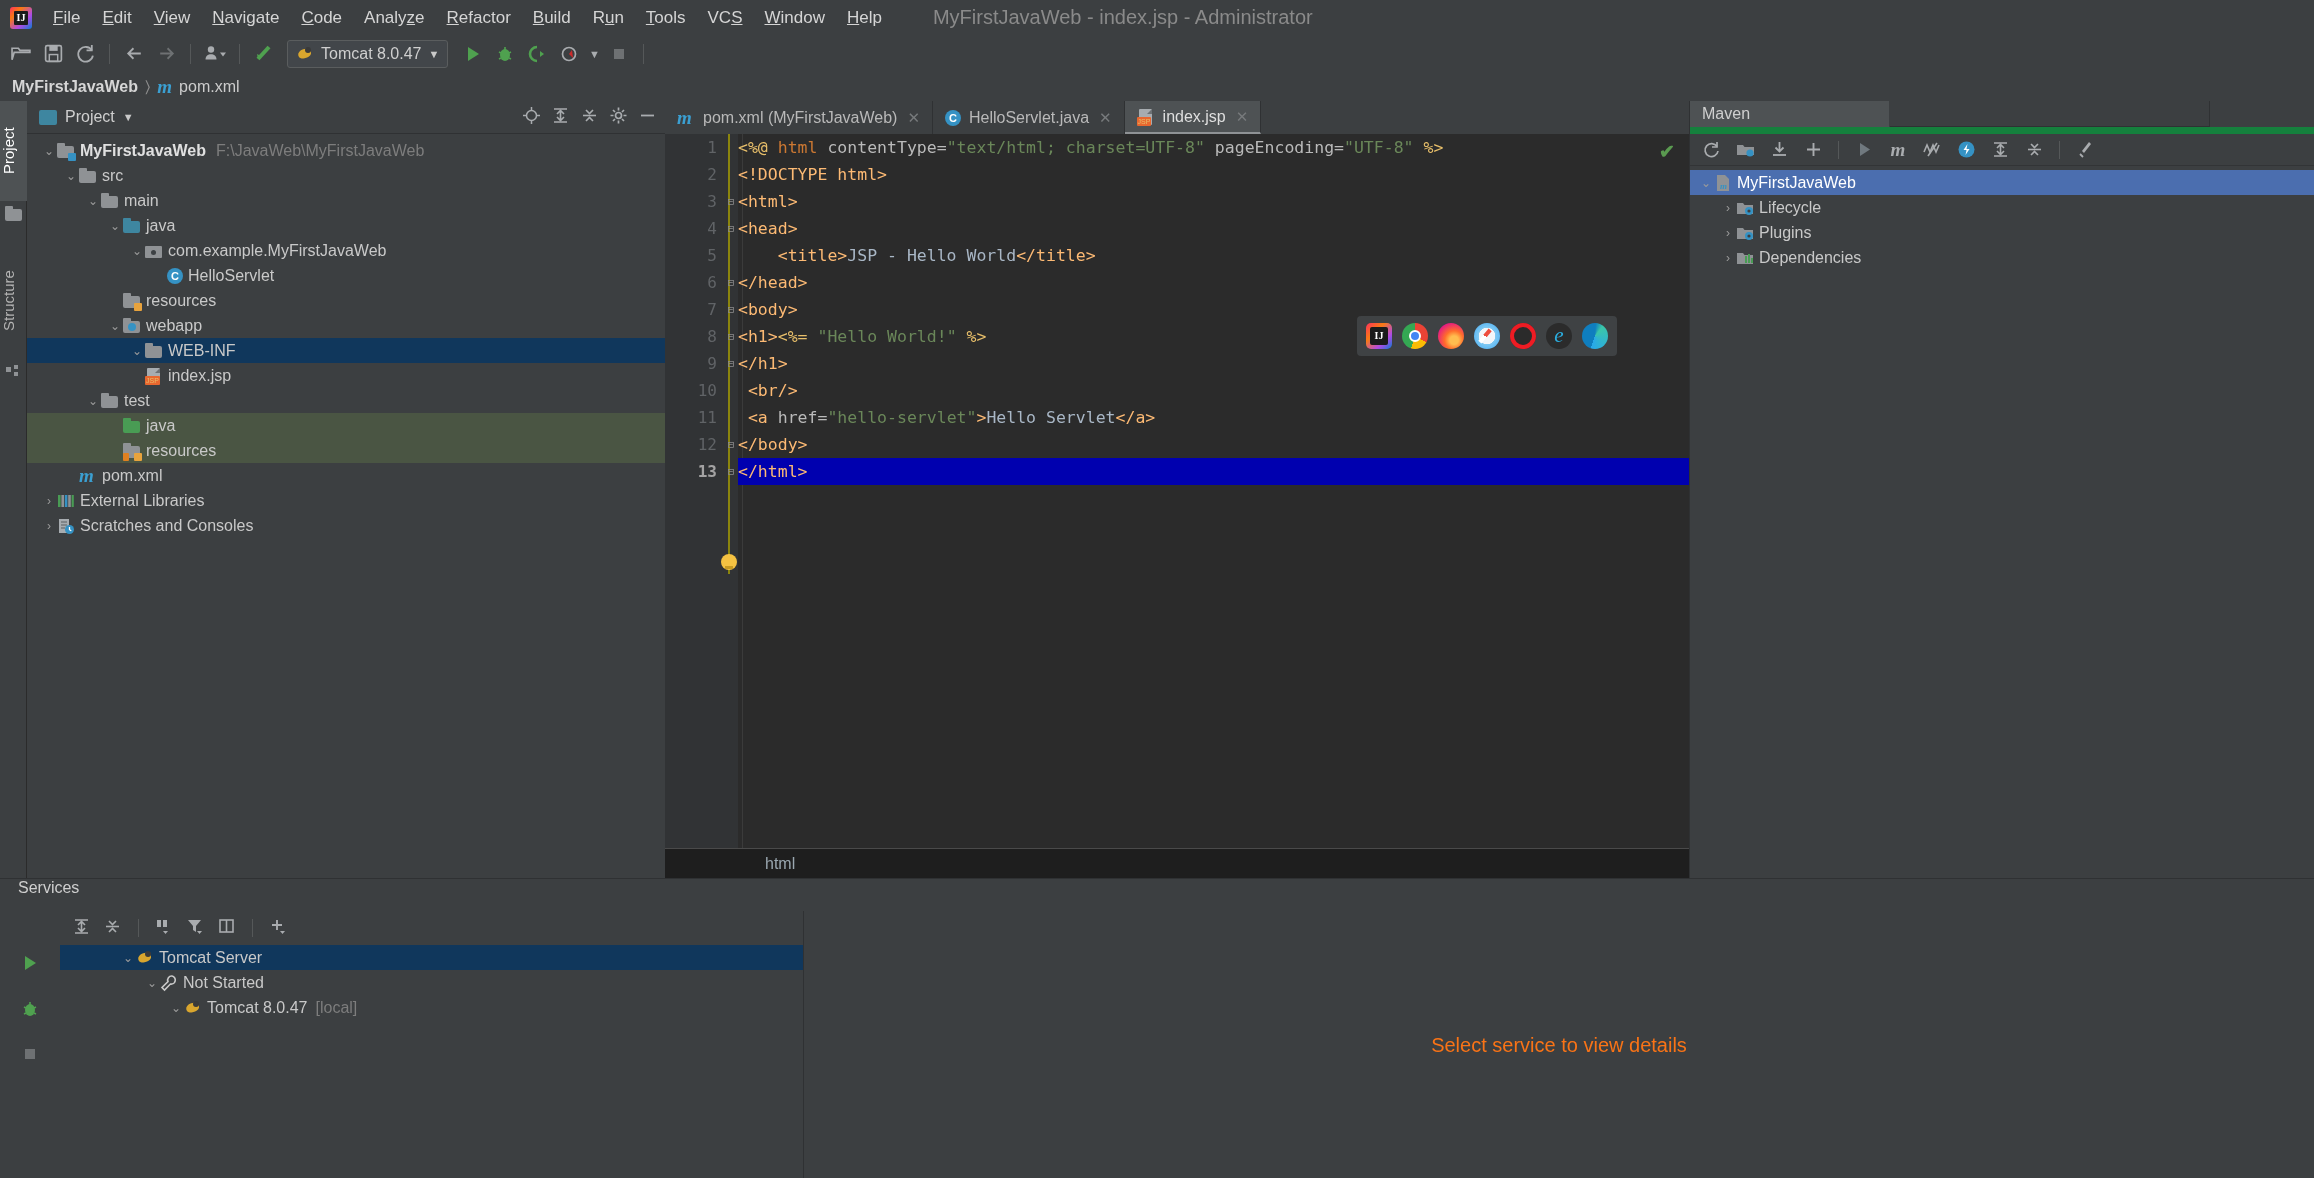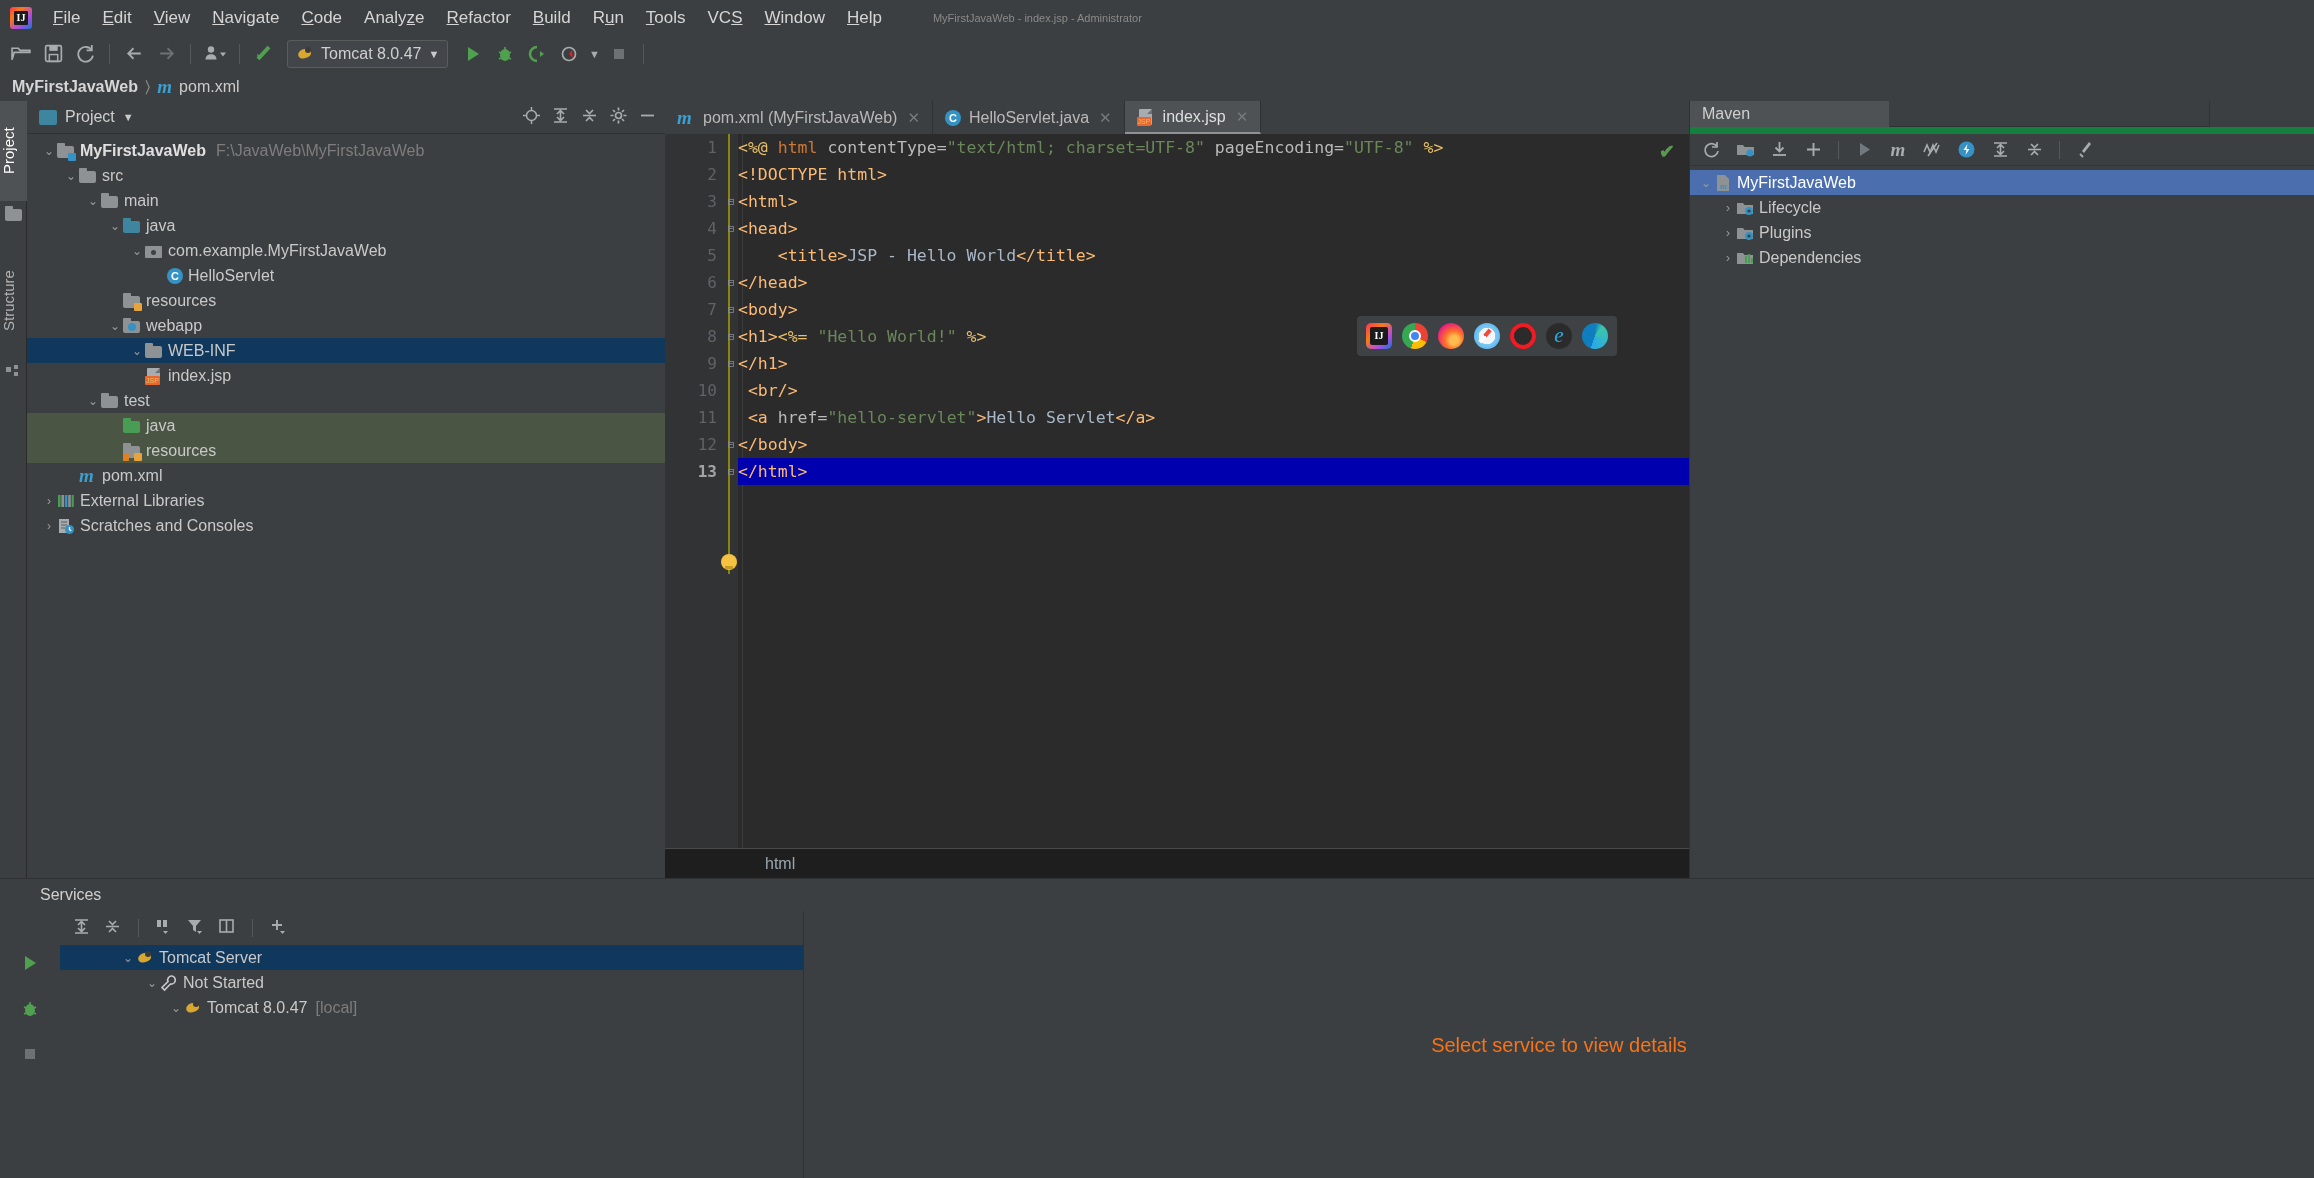--- a/index.html
+++ b/index.html
@@ -21,21 +21,21 @@
   .ij-logo .sq { position: absolute; inset: 0; border-radius: 3px;
     background: linear-gradient(135deg,#fe315d 0%,#f97a12 28%,#b24ae3 65%,#0b7bd5 100%); }
   .ij-logo .inner { position: absolute; left: 4px; top: 4px; right: 4px; bottom: 4px;
     background: #1b1b1b; border-radius: 1px; color:#fff; font-size:10px;
     font-family:"Liberation Serif", serif; font-weight:bold; text-align:center; line-height:14px; }
   .menubar .mi {
     font-size: 17px; color: #d5d5d5; padding: 3px 11px; white-space: nowrap; cursor: default;
   }
   .menubar .mi u { text-decoration: underline; }
   .win-title {
-    margin-left: 40px; font-size: 11px; color: #8a8a8a; white-space: nowrap;
+    margin-left: 40px; font-size: 20px; color: #8a8a8a; white-space: nowrap;
   }
 
   
   .toolbar {
     position: absolute; left: 0; top: 35px; width: 2314px; height: 37px;
     background: #3c3f41; display: flex; align-items: center; padding-left: 6px; gap: 2px;
   }
   .tb-btn { width: 30px; height: 28px; display:flex; align-items:center; justify-content:center; }
   .tb-sep { width: 1px; height: 20px; background: #555859; margin: 0 7px; }
   .runcfg {
@@ -216,21 +216,21 @@
     color:#a4a7a9; font-size:16px; }
   .mv-tree { font-size: 16px; padding-top: 4px; }
   .mvrow { display:flex; align-items:center; height:25px; color:#c9c9c9; white-space:nowrap; }
   .mvrow.sel { background: #4b6eaf; color:#ffffff; }
 
   
   .servpane {
     position: absolute; left: 0; top: 878px; width: 2314px; height: 300px;
     background: #3c3f41; border-top: 1px solid #2f3133;
   }
-  .serv-head { height: 32px; display: flex; align-items: center; padding-left: 40px; }
+  .serv-head { height: 32px; display: flex; align-items: flex-start; padding-left: 18px; }
   .serv-title { font-size: 16px; color: #cfcfcf; }
   .serv-body { position: absolute; left: 0; top: 32px; width: 2314px; height: 268px; display: flex; }
   .serv-left-strip { width: 60px; height: 268px; display:flex; flex-direction:column; align-items:center; padding-top: 42px; gap:22px; }
   .serv-main { width: 744px; height: 268px; border-right: 1px solid #2f3133; position: relative; }
   .serv-toolbar { height: 34px; display:flex; align-items:center; gap:12px; padding-left: 12px; }
   .serv-sep { width:1px; height:18px; background:#555859; margin:0 4px; }
   .srow { display:flex; align-items:center; height:25px; font-size:16px; color:#c9c9c9; white-space:nowrap; }
   .srow.sel { background: #10375c; }
   .serv-detail {
     flex: 1; display: flex; align-items: center; justify-content: center;

